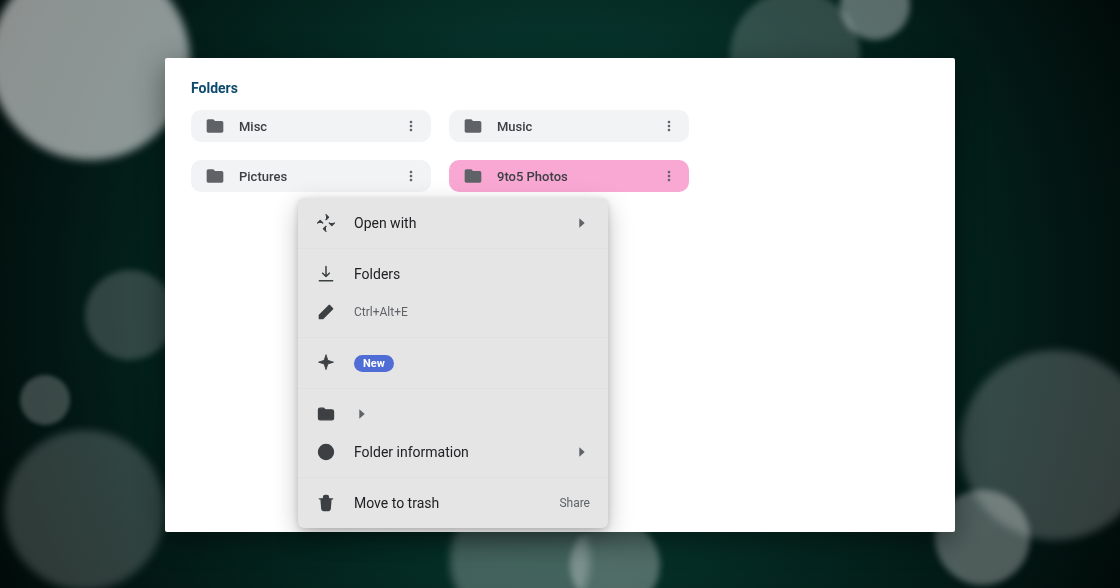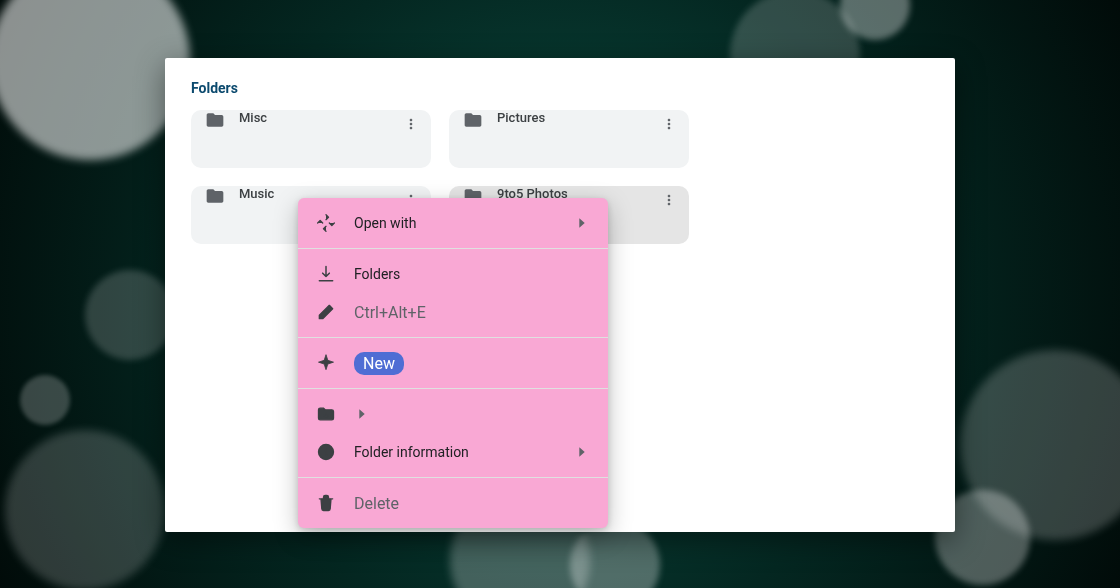--- a/index.html
+++ b/index.html
@@ -25,54 +25,54 @@
     position: absolute;
     left: 165px; top: 58px;
     width: 790px; height: 474px;
     background: #fff; border-radius: 2px;
     box-shadow: 0 8px 30px rgba(0,0,0,0.45);
     padding: 22px 26px;
   }
   .section-title { font-size: 14px; font-weight: 700; color: #0c4a6e; margin-bottom: 14px; }
   .folders-row { display: flex; flex-wrap: wrap; gap: 18px; }
   .folder-card {
-    width: 240px; height: 58px;
+    width: 240px; height: 32px;
     background: #f1f3f4; border-radius: 10px;
-    display: flex; 
+    display: flex; align-items: center;
     padding: 0 6px 0 14px;
   }
-  .folder-card.selected { background: #e5e5e5; }
+  .folder-card.selected { background: #f9a8d4; }
   .folder-icon { width: 20px; height: 20px; fill: #5f6368; margin-right: 14px; flex: none; }
   .folder-name { font-size: 13px; font-weight: 500; color: #3c4043; flex: 1; }
   .more-btn { width: 28px; height: 28px; border-radius: 50%; display:flex; align-items:center; justify-content:center; cursor:pointer; }
   .more-btn svg { width: 16px; height: 16px; fill: #5f6368; }
 
   .context-menu {
     position: absolute;
     left: 298px; top: 198px;
     width: 310px;
-    background: #f9a8d4; border-radius: 6px;
+    background: #e5e5e5; border-radius: 6px;
     box-shadow: 0 8px 24px rgba(0,0,0,0.25), 0 2px 6px rgba(0,0,0,0.15);
     padding: 6px 0;
     font-size: 14px; color: #202124;
   }
   .menu-item {
     display: flex; align-items: center;
     height: 38px; padding: 0 18px;
     cursor: pointer;
   }
   .menu-icon { width: 20px; height: 20px; margin-right: 18px; flex: none; display:flex; align-items:center; justify-content:center; }
   .menu-icon svg { width: 20px; height: 20px; fill: #3c4043; stroke: #3c4043; }
   .menu-label { flex: 1; }
-  .menu-right { font-size: 16px; color: #5f6368; }
+  .menu-right { font-size: 12px; color: #5f6368; }
   .menu-chevron { width: 16px; height: 16px; fill: #5f6368; }
   .menu-sep { height: 1px; background: #e0e0e0; margin: 6px 0; }
   .new-badge {
     background: #4f6dd4; color: #fff;
-    font-size: 16px; font-weight: 400;
+    font-size: 11px; font-weight: 700;
     padding: 2px 9px; border-radius: 10px;
   }
 </style>
 </head>
 <body>
 
 <div class="bg">
   <div class="bokeh b1"></div>
   <div class="bokeh b2"></div>
   <div class="bokeh b3"></div>
@@ -100,33 +100,33 @@
         <svg viewBox="0 0 24 24">
             <path d="M12 8c1.1 0 2-.9 2-2s-.9-2-2-2-2 .9-2 2 .9 2 2 2zm0 2c-1.1 0-2 .9-2 2s.9 2 2 2 2-.9 2-2-.9-2-2-2zm0 6c-1.1 0-2 .9-2 2s.9 2 2 2 2-.9 2-2-.9-2-2-2z"></path>
           </svg>
       </div>
     </div>
 
     <div class="folder-card">
       <svg class="folder-icon" viewBox="0 0 24 24">
           <path d="M10 4H4c-1.1 0-2 .9-2 2v12c0 1.1.9 2 2 2h16c1.1 0 2-.9 2-2V8c0-1.1-.9-2-2-2h-8l-2-2z"></path>
         </svg>
+      <span class="folder-name">Music</span>
+      <div class="more-btn">
+        <svg viewBox="0 0 24 24">
+            <path d="M12 8c1.1 0 2-.9 2-2s-.9-2-2-2-2 .9-2 2 .9 2 2 2zm0 2c-1.1 0-2 .9-2 2s.9 2 2 2 2-.9 2-2-.9-2-2-2zm0 6c-1.1 0-2 .9-2 2s.9 2 2 2 2-.9 2-2-.9-2-2-2z"></path>
+          </svg>
+      </div>
+    </div>
+
+    <div class="folder-card">
+      <svg class="folder-icon" viewBox="0 0 24 24">
+          <path d="M10 4H4c-1.1 0-2 .9-2 2v12c0 1.1.9 2 2 2h16c1.1 0 2-.9 2-2V8c0-1.1-.9-2-2-2h-8l-2-2z"></path>
+        </svg>
       <span class="folder-name">Pictures</span>
-      <div class="more-btn">
-        <svg viewBox="0 0 24 24">
-            <path d="M12 8c1.1 0 2-.9 2-2s-.9-2-2-2-2 .9-2 2 .9 2 2 2zm0 2c-1.1 0-2 .9-2 2s.9 2 2 2 2-.9 2-2-.9-2-2-2zm0 6c-1.1 0-2 .9-2 2s.9 2 2 2 2-.9 2-2-.9-2-2-2z"></path>
-          </svg>
-      </div>
-    </div>
-
-    <div class="folder-card">
-      <svg class="folder-icon" viewBox="0 0 24 24">
-          <path d="M10 4H4c-1.1 0-2 .9-2 2v12c0 1.1.9 2 2 2h16c1.1 0 2-.9 2-2V8c0-1.1-.9-2-2-2h-8l-2-2z"></path>
-        </svg>
-      <span class="folder-name">Music</span>
       <div class="more-btn">
         <svg viewBox="0 0 24 24">
             <path d="M12 8c1.1 0 2-.9 2-2s-.9-2-2-2-2 .9-2 2 .9 2 2 2zm0 2c-1.1 0-2 .9-2 2s.9 2 2 2 2-.9 2-2-.9-2-2-2zm0 6c-1.1 0-2 .9-2 2s.9 2 2 2 2-.9 2-2-.9-2-2-2z"></path>
           </svg>
       </div>
     </div>
 
     <div class="folder-card selected">
       <svg class="folder-icon" viewBox="0 0 24 24">
           <path d="M10 4H4c-1.1 0-2 .9-2 2v12c0 1.1.9 2 2 2h16c1.1 0 2-.9 2-2V8c0-1.1-.9-2-2-2h-8l-2-2z"></path>
@@ -216,16 +216,17 @@
   </div>
 
   <div class="menu-sep"></div>
 
   <div class="menu-item">
     <span class="menu-icon">
       <svg viewBox="0 0 24 24" fill="none">
           <path d="M4 7h16M9 7V5c0-1.1.9-2 2-2h2c1.1 0 2 .9 2 2v2M6 7l1 12c0 1.1.9 2 2 2h6c1.1 0 2-.9 2-2l1-12" stroke-width="1.6" stroke-linecap="round" stroke-linejoin="round"></path>
         </svg>
     </span>
-    <span class="menu-right">Delete</span>
+    <span class="menu-label">Move to trash</span>
+    <span class="menu-right">Share</span>
   </div>
 
 </div>
 
 </body></html>

